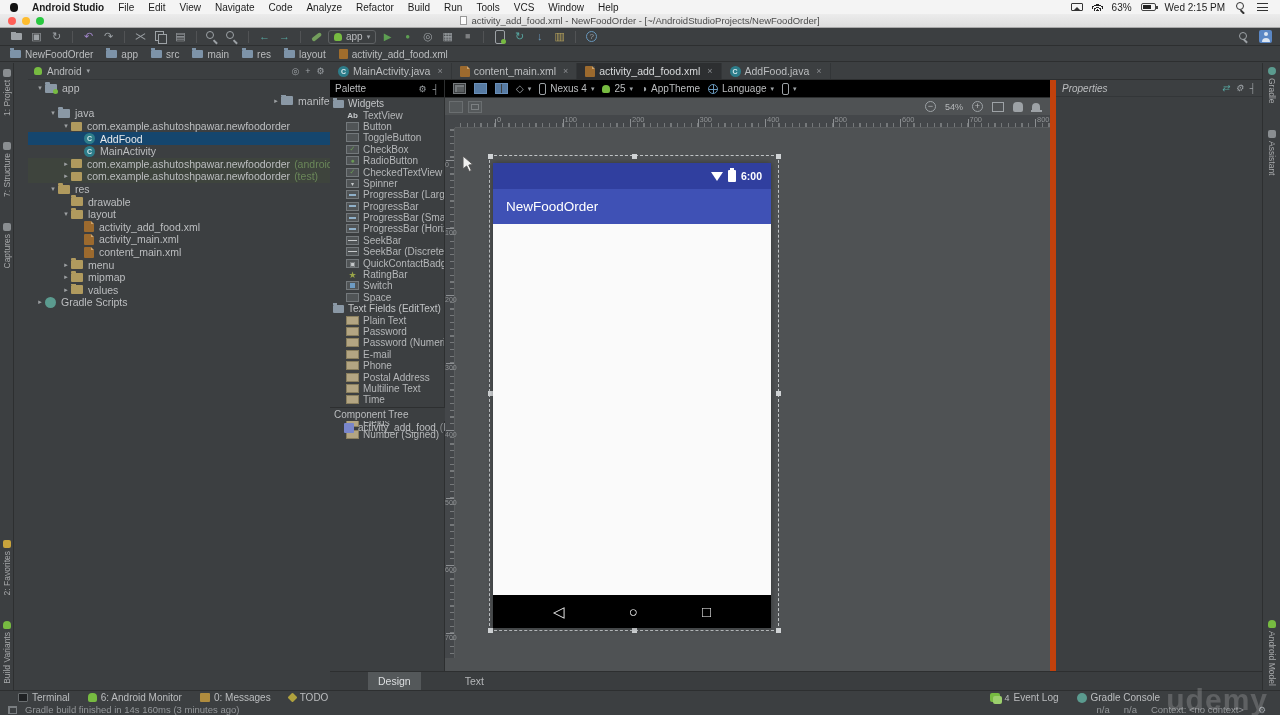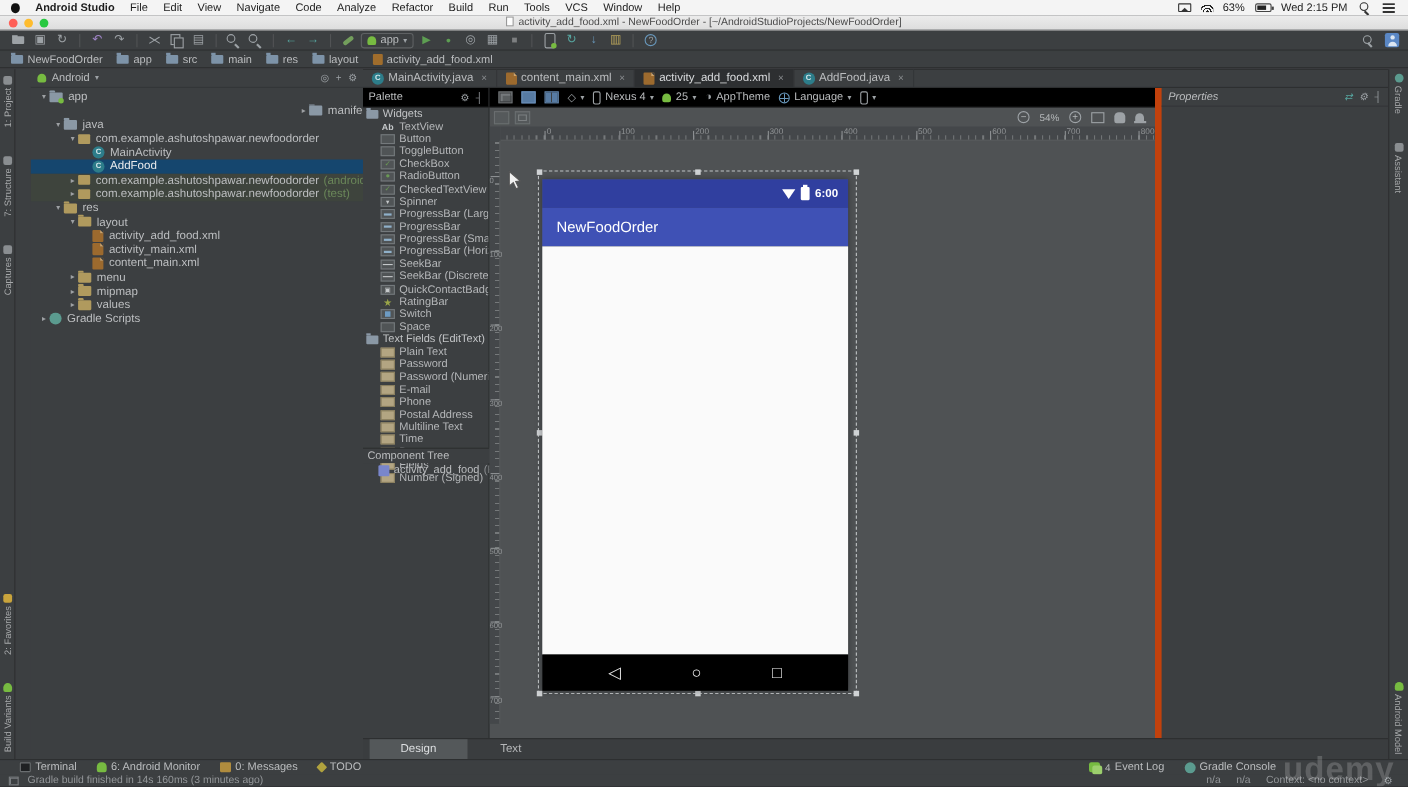--- a/index.html
+++ b/index.html
@@ -205,21 +205,21 @@
   #cursor { position:absolute; left:17px; top:57px; }
 
   
   #properties { position:absolute; left:720px; top:17px; width:212px; height:591px; background:#3c3f41;
     border-left:6px solid #c2410c;font-style:italic; }
   #properties .panel-header { border-bottom:1px solid #333638; }
 
   
   #bottom-tabs { position:absolute; left:0; top:608px; width:932px; height:19px; background:#3a3d3f;
     border-top:1px solid #2d2f30; display:flex; align-items:stretch; padding-left:6px; gap:2px; }
-  .btab { display:flex; align-items:center; padding:0 28px; font-size:10.5px; color:#b5b7b9; }
+  .btab { display:flex; align-items:center; padding:0 10px; font-size:10.5px; color:#b5b7b9;margin-left:32px; }
   .btab.active { background:#54585a; color:#dddfe1; }
 
   
   #bottom-bar { position:absolute; left:0; top:690px; width:1280px; height:14px; background:#3c3f41;
     border-top:1px solid #2d2f30; display:flex; align-items:center; padding-left:18px; gap:18px;
     font-size:10px; color:#bbbdbf; }
   .bb-item { display:inline-flex; align-items:center; gap:4px; }
   .bb-badge { font-size:9px; color:#bbbdbf; }
   .bb-right { margin-left:auto; display:flex; align-items:center; gap:18px; padding-right:120px; }
   .bb-ic { width:10px; height:9px; flex:none; border-radius:1px; }
@@ -442,46 +442,51 @@
         <div class="tree-row" style="padding-left: 20px;">
           <span class="tr-arrow">▾</span>
           <span class="ti ti-folder"></span>
           <span>java</span>
         </div>
         <div class="tree-row" style="padding-left: 33px;">
           <span class="tr-arrow">▾</span>
           <span class="ti ti-package"></span>
           <span>com.example.ashutoshpawar.newfoodorder</span>
         </div>
+        <div class="tree-row selected" style="padding-left: 46px;">
+          <span class="tr-arrow"></span>
+          <span class="ti ti-class">C</span>
+          <span>AddFood</span>
+        </div>
         <div class="tree-row" style="padding-left: 46px;">
           <span class="tr-arrow"></span>
           <span class="ti ti-class">C</span>
           <span>MainActivity</span>
-        </div>
-        <div class="tree-row selected" style="padding-left: 46px;">
-          <span class="tr-arrow"></span>
-          <span class="ti ti-class">C</span>
-          <span>AddFood</span>
         </div>
         <div class="tree-row tinted" style="padding-left: 33px;">
           <span class="tr-arrow">▸</span>
           <span class="ti ti-package"></span>
           <span>com.example.ashutoshpawar.newfoodorder</span>
           <span class="tr-suffix">(androidTest)</span>
         </div>
         <div class="tree-row tinted" style="padding-left: 33px;">
           <span class="tr-arrow">▸</span>
           <span class="ti ti-package"></span>
           <span>com.example.ashutoshpawar.newfoodorder</span>
           <span class="tr-suffix">(test)</span>
         </div>
         <div class="tree-row" style="padding-left: 20px;">
           <span class="tr-arrow">▾</span>
           <span class="ti ti-folder-res"></span>
           <span>res</span>
+        </div>
+        <div class="tree-row" style="padding-left: 33px;">
+          <span class="tr-arrow"></span>
+          <span class="ti ti-folder-res"></span>
+          <span>drawable</span>
         </div>
         <div class="tree-row" style="padding-left: 33px;">
           <span class="tr-arrow">▾</span>
           <span class="ti ti-folder-res"></span>
           <span>layout</span>
         </div>
         <div class="tree-row" style="padding-left: 46px;">
           <span class="tr-arrow"></span>
           <span class="ti ti-xml"></span>
           <span>activity_add_food.xml</span>

